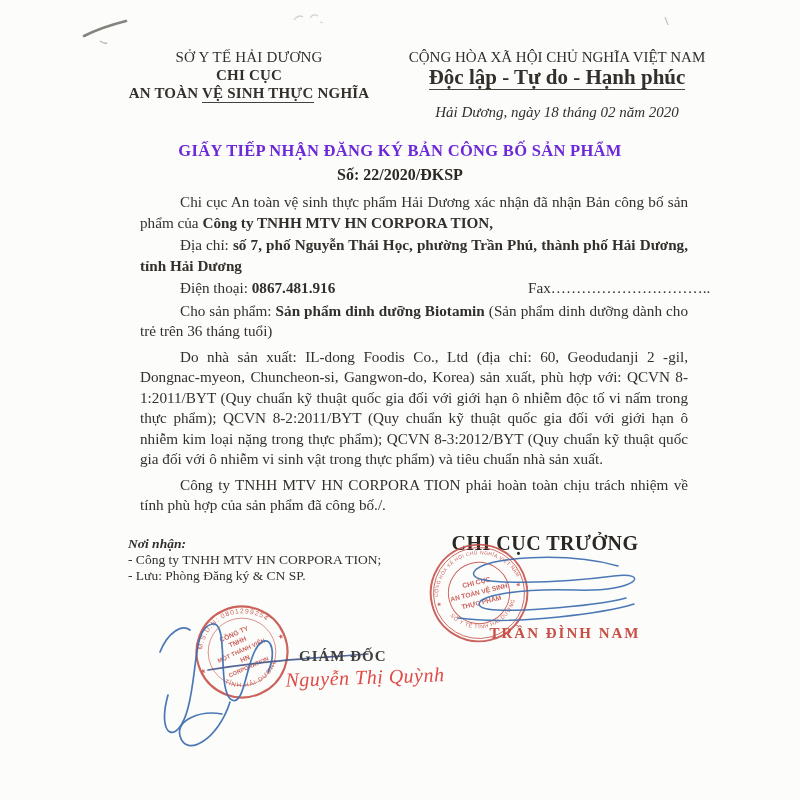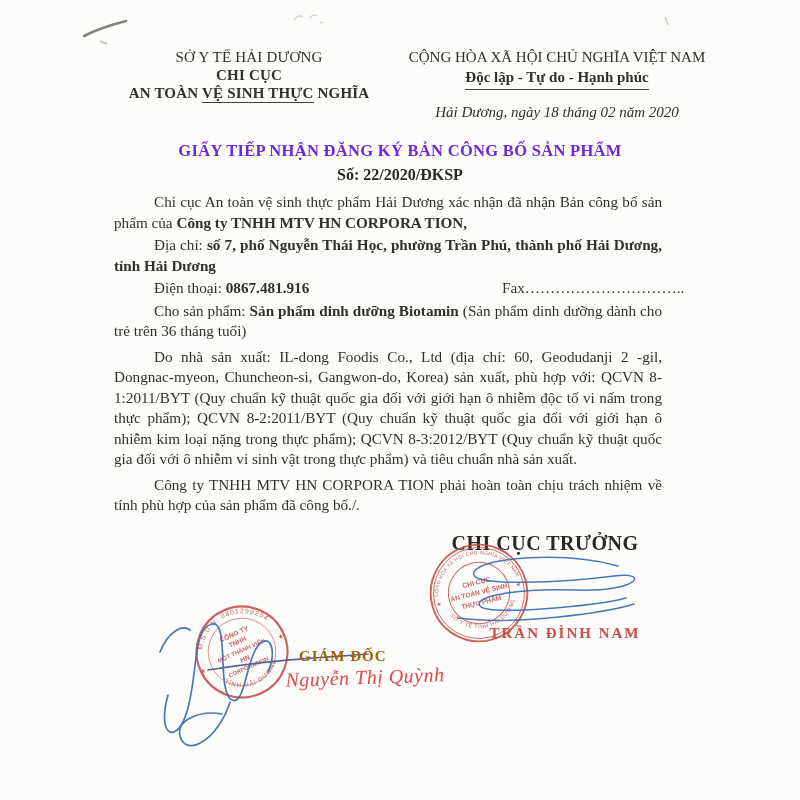--- a/index.html
+++ b/index.html
@@ -8,39 +8,39 @@
     background:#fcfcfa;color:#33302c;
     font-family:"Liberation Serif","DejaVu Serif",serif;
   }
   .abs{position:absolute;}
   .center{text-align:center;}
   
   #hdr-left{left:103px;top:48px;width:292px;font-size:15px;line-height:18px;letter-spacing:.2px;}
   #hdr-left .b{font-weight:bold;}
   .u-part{border-bottom:1.6px solid #45413b;padding-bottom:1px;}
   #hdr-right{left:398px;top:48px;width:318px;font-size:15px;line-height:19px;}
-  #motto{display:inline-block;font-weight:bold;font-size:15px;border-bottom:1.6px solid #45413b;padding-bottom:2px;margin-top:1px;}
+  #motto{display:inline-block;font-weight:bold;font-size:21px;border-bottom:1.6px solid #45413b;padding-bottom:2px;margin-top:1px;}
   #dateline{margin-top:13px;font-style:italic;font-size:15px;}
   
   #doc-title{left:0;top:141px;width:800px;font-weight:bold;font-size:16.5px;letter-spacing:.3px;color:#6d28d9;}
   #doc-number{left:0;top:166px;width:800px;font-weight:bold;font-size:16px;color:#2b2723;}
   
-  #body{left:114px;top:192px;width:548px;font-size:15.2px;line-height:20.5px;text-align:justify;}
+  #body{left:140px;top:192px;width:548px;font-size:15.2px;line-height:20.5px;text-align:justify;}
   #body p{margin:0 0 2px 0;text-indent:40px;}
   #body .b{font-weight:bold;}
   #phone-row{position:relative;}
   #fax{position:absolute;left:348px;top:0;}
   #p-manu{margin-top:5px !important;}
   #p-resp{margin-top:5px !important;}
   
   #recipients{left:128px;top:536px;width:300px;font-size:13.5px;line-height:16px;}
   #recipients .lbl{font-weight:bold;font-style:italic;}
   #sign-title{left:438px;top:532px;width:214px;font-weight:bold;font-size:20px;letter-spacing:.5px;color:#2b2723;}
   #signer-name{left:470px;top:625px;width:190px;font-weight:bold;font-size:15px;letter-spacing:2px;color:#c94e46;}
-  #director-label{left:299px;top:648px;font-weight:bold;font-size:15px;letter-spacing:1px;color:#a16207;}
+  #director-label{left:299px;top:648px;font-weight:bold;font-size:15px;letter-spacing:1px;color:#404040;}
   #director-name{left:280px;top:666px;width:170px;font-style:italic;font-size:20px;color:#e04a48;transform:rotate(-2deg);letter-spacing:.5px;}
   svg{display:block;}
   .stamp{opacity:.86;}
 </style>
 </head>
 <body>
 
 <div id="page">
 
   <svg class="abs" style="left:76px;top:12px;" width="60" height="34">
@@ -71,20 +71,25 @@
 
   <div id="body" class="abs">
     <p><span>Chi cục An toàn vệ sinh thực phẩm Hải Dương xác nhận đã nhận Bản công bố sản phẩm của </span><span class="b">Công ty TNHH MTV HN CORPORA TION,</span></p>
     <p><span>Địa chỉ: </span><span class="b">số 7, phố Nguyễn Thái Học, phường Trần Phú, thành phố Hải Dương, tỉnh Hải Dương</span></p>
     <p id="phone-row"><span>Điện thoại: </span><span class="b">0867.481.916</span><span id="fax">Fax…………………………..</span></p>
     <p><span>Cho sản phẩm: </span><span class="b">Sản phẩm dinh dưỡng Biotamin</span><span> (Sản phẩm dinh dưỡng dành cho trẻ trên 36 tháng tuổi)</span></p>
     <p id="p-manu">Do nhà sản xuất: IL-dong Foodis Co., Ltd (địa chỉ: 60, Geodudanji 2 -gil, Dongnac-myeon, Chuncheon-si, Gangwon-do, Korea) sản xuất, phù hợp với: QCVN 8-1:2011/BYT (Quy chuẩn kỹ thuật quốc gia đối với giới hạn ô nhiễm độc tố vi nấm trong thực phẩm); QCVN 8-2:2011/BYT (Quy chuẩn kỹ thuật quốc gia đối với giới hạn ô nhiễm kim loại nặng trong thực phẩm); QCVN 8-3:2012/BYT (Quy chuẩn kỹ thuật quốc gia đối với ô nhiễm vi sinh vật trong thực phẩm) và tiêu chuẩn nhà sản xuất.</p>
     <p id="p-resp">Công ty TNHH MTV HN CORPORA TION phải hoàn toàn chịu trách nhiệm về tính phù hợp của sản phẩm đã công bố./.</p>
   </div>
 
+  <div id="recipients" class="abs">
+    <div class="lbl">Nơi nhận:</div>
+    <div>- Công ty TNHH MTV HN CORPORA TION;</div>
+    <div>- Lưu: Phòng Đăng ký &amp; CN SP.</div>
+  </div>
 
   <div id="sign-title" class="abs center">CHI CỤC TRƯỞNG</div>
 
   <svg class="abs stamp" style="left:420px;top:534px;" width="118" height="118" viewBox="0 0 110 110">
     <g transform="rotate(-14 55 55)" fill="#c44a43" stroke="none" font-family="Liberation Sans, sans-serif">
       <circle cx="55" cy="55" r="45" fill="none" stroke="#c44a43" stroke-width="1.8"></circle>
       <circle cx="55" cy="55" r="42.4" fill="none" stroke="#c44a43" stroke-width=".8"></circle>
       <circle cx="55" cy="55" r="28.5" fill="none" stroke="#c44a43" stroke-width=".9"></circle>
       <defs>
         <path id="arcT2" d="M 16,58 A 39,39 0 1 1 94,58" fill="none"></path>

